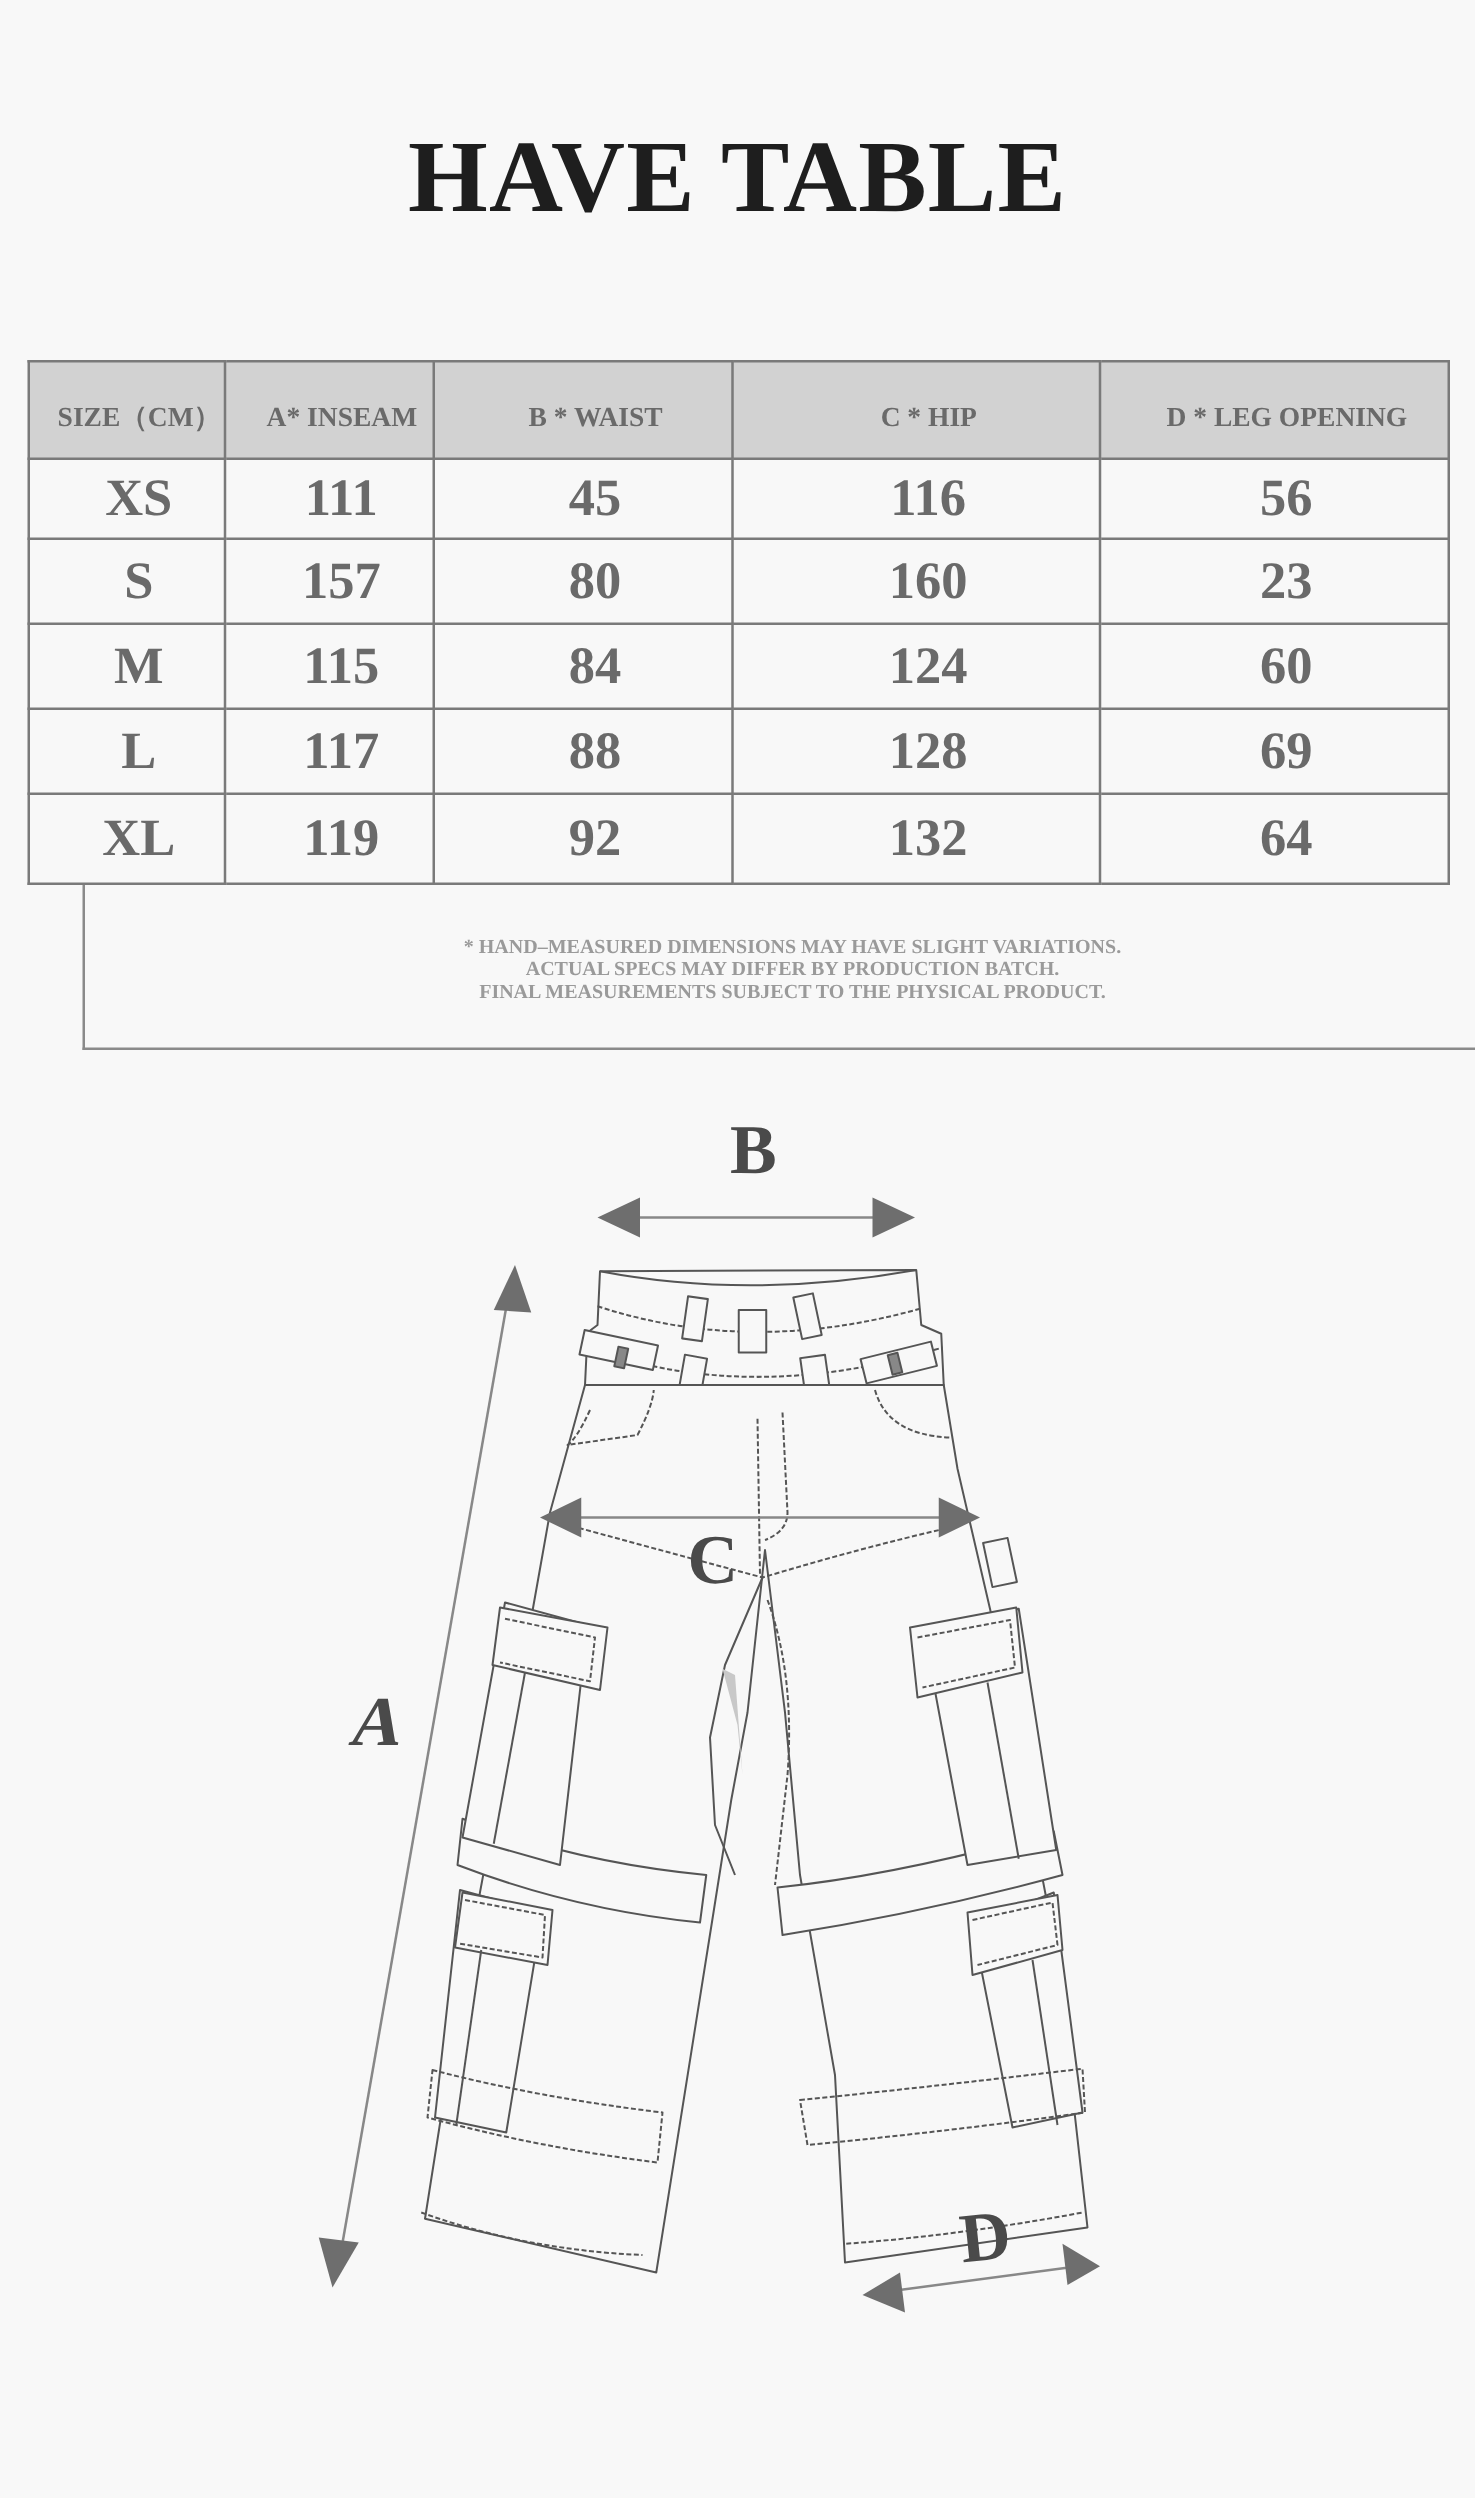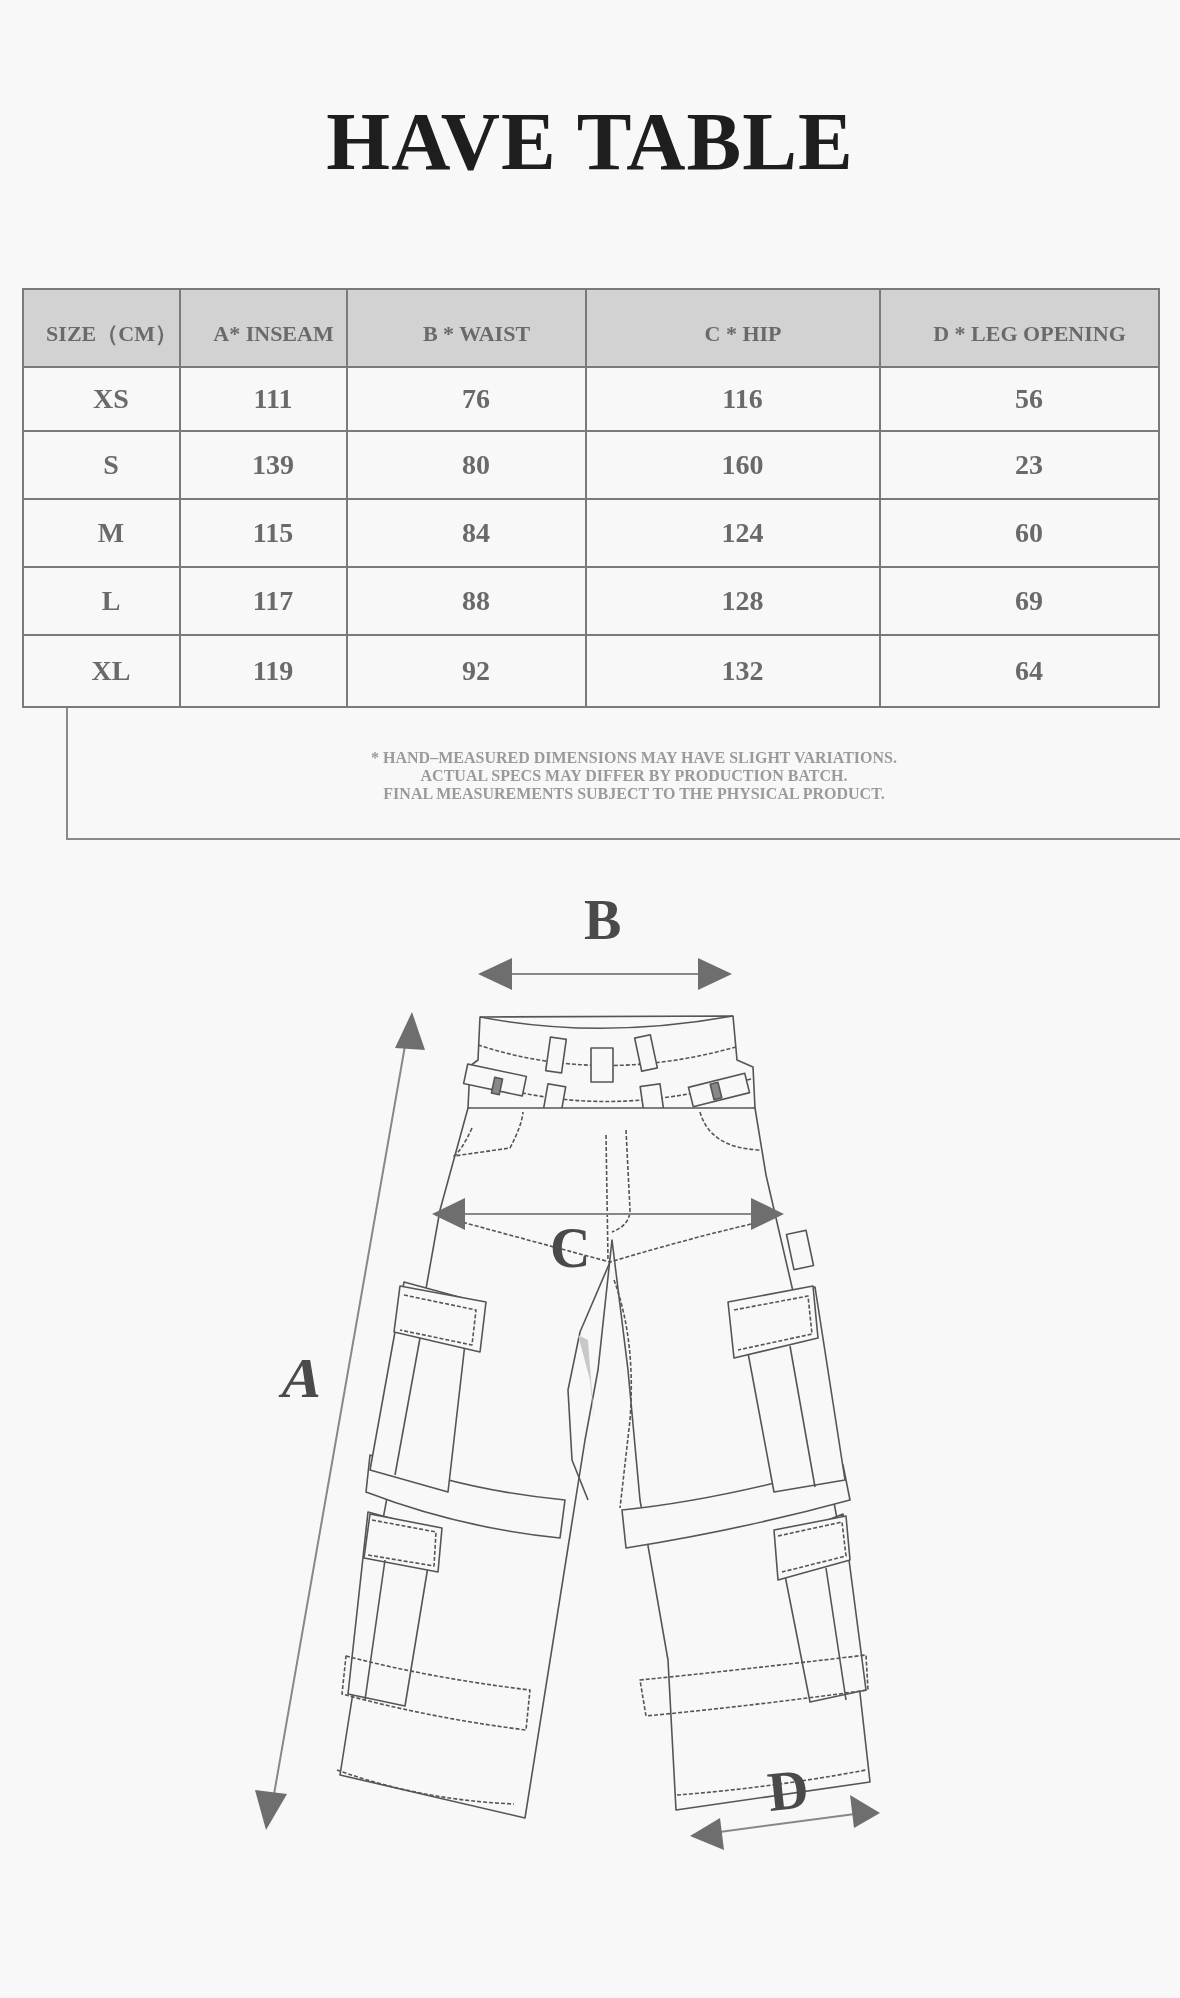--- a/index.html
+++ b/index.html
@@ -14,21 +14,21 @@
   .size-table {
     position:absolute; left:22px; top:288px; width:1136px;
     border-collapse:collapse; table-layout:fixed;
   }
   .size-table th, .size-table td {
     border:2px solid #7a7a7a; text-align:center; color:#6a6a6a; font-weight:bold; padding:0;
   }
   .size-table th {
     background:#d2d2d2; height:78px; font-size:22px; padding-top:12px; box-sizing:border-box;padding-left:20px;
   }
-  .size-table td { background:#f8f8f8; height:66px; font-size:28px;padding-left:19px; }
+  .size-table td { background:#f8f8f8; height:66px; font-size:42px;padding-left:19px; }
   .size-table tr.first td { height:62px; }
   .size-table tr.last td { height:70px;margin-top:16px; }
   .note-box {
     position:absolute; left:22px; top:708px; width:1132px; height:124px;
     border:2px solid #8a8a8a; border-top:none; background:#f8f8f8;
     display:flex; flex-direction:column; align-items:center; justify-content:center;
     padding-top:6px; box-sizing:content-box;margin-left:44px;
   }
   .note-line { font-size:16px; color:#9a9a9a; font-weight:bold; line-height:18px; }
   .diagram { position:absolute; left:0; top:860px; width:1180px; height:1138px; }
@@ -55,27 +55,27 @@
       <th>A* INSEAM</th>
       <th>B * WAIST</th>
       <th>C * HIP</th>
       <th>D * LEG OPENING</th>
     </tr>
   </thead>
   <tbody>
     <tr class="first">
       <td>XS</td>
       <td>111</td>
-      <td>76</td>
+      <td>45</td>
       <td>116</td>
       <td>56</td>
     </tr>
     <tr>
       <td>S</td>
-      <td>139</td>
+      <td>157</td>
       <td>80</td>
       <td>160</td>
       <td>23</td>
     </tr>
     <tr>
       <td>M</td>
       <td>115</td>
       <td>84</td>
       <td>124</td>
       <td>60</td>

